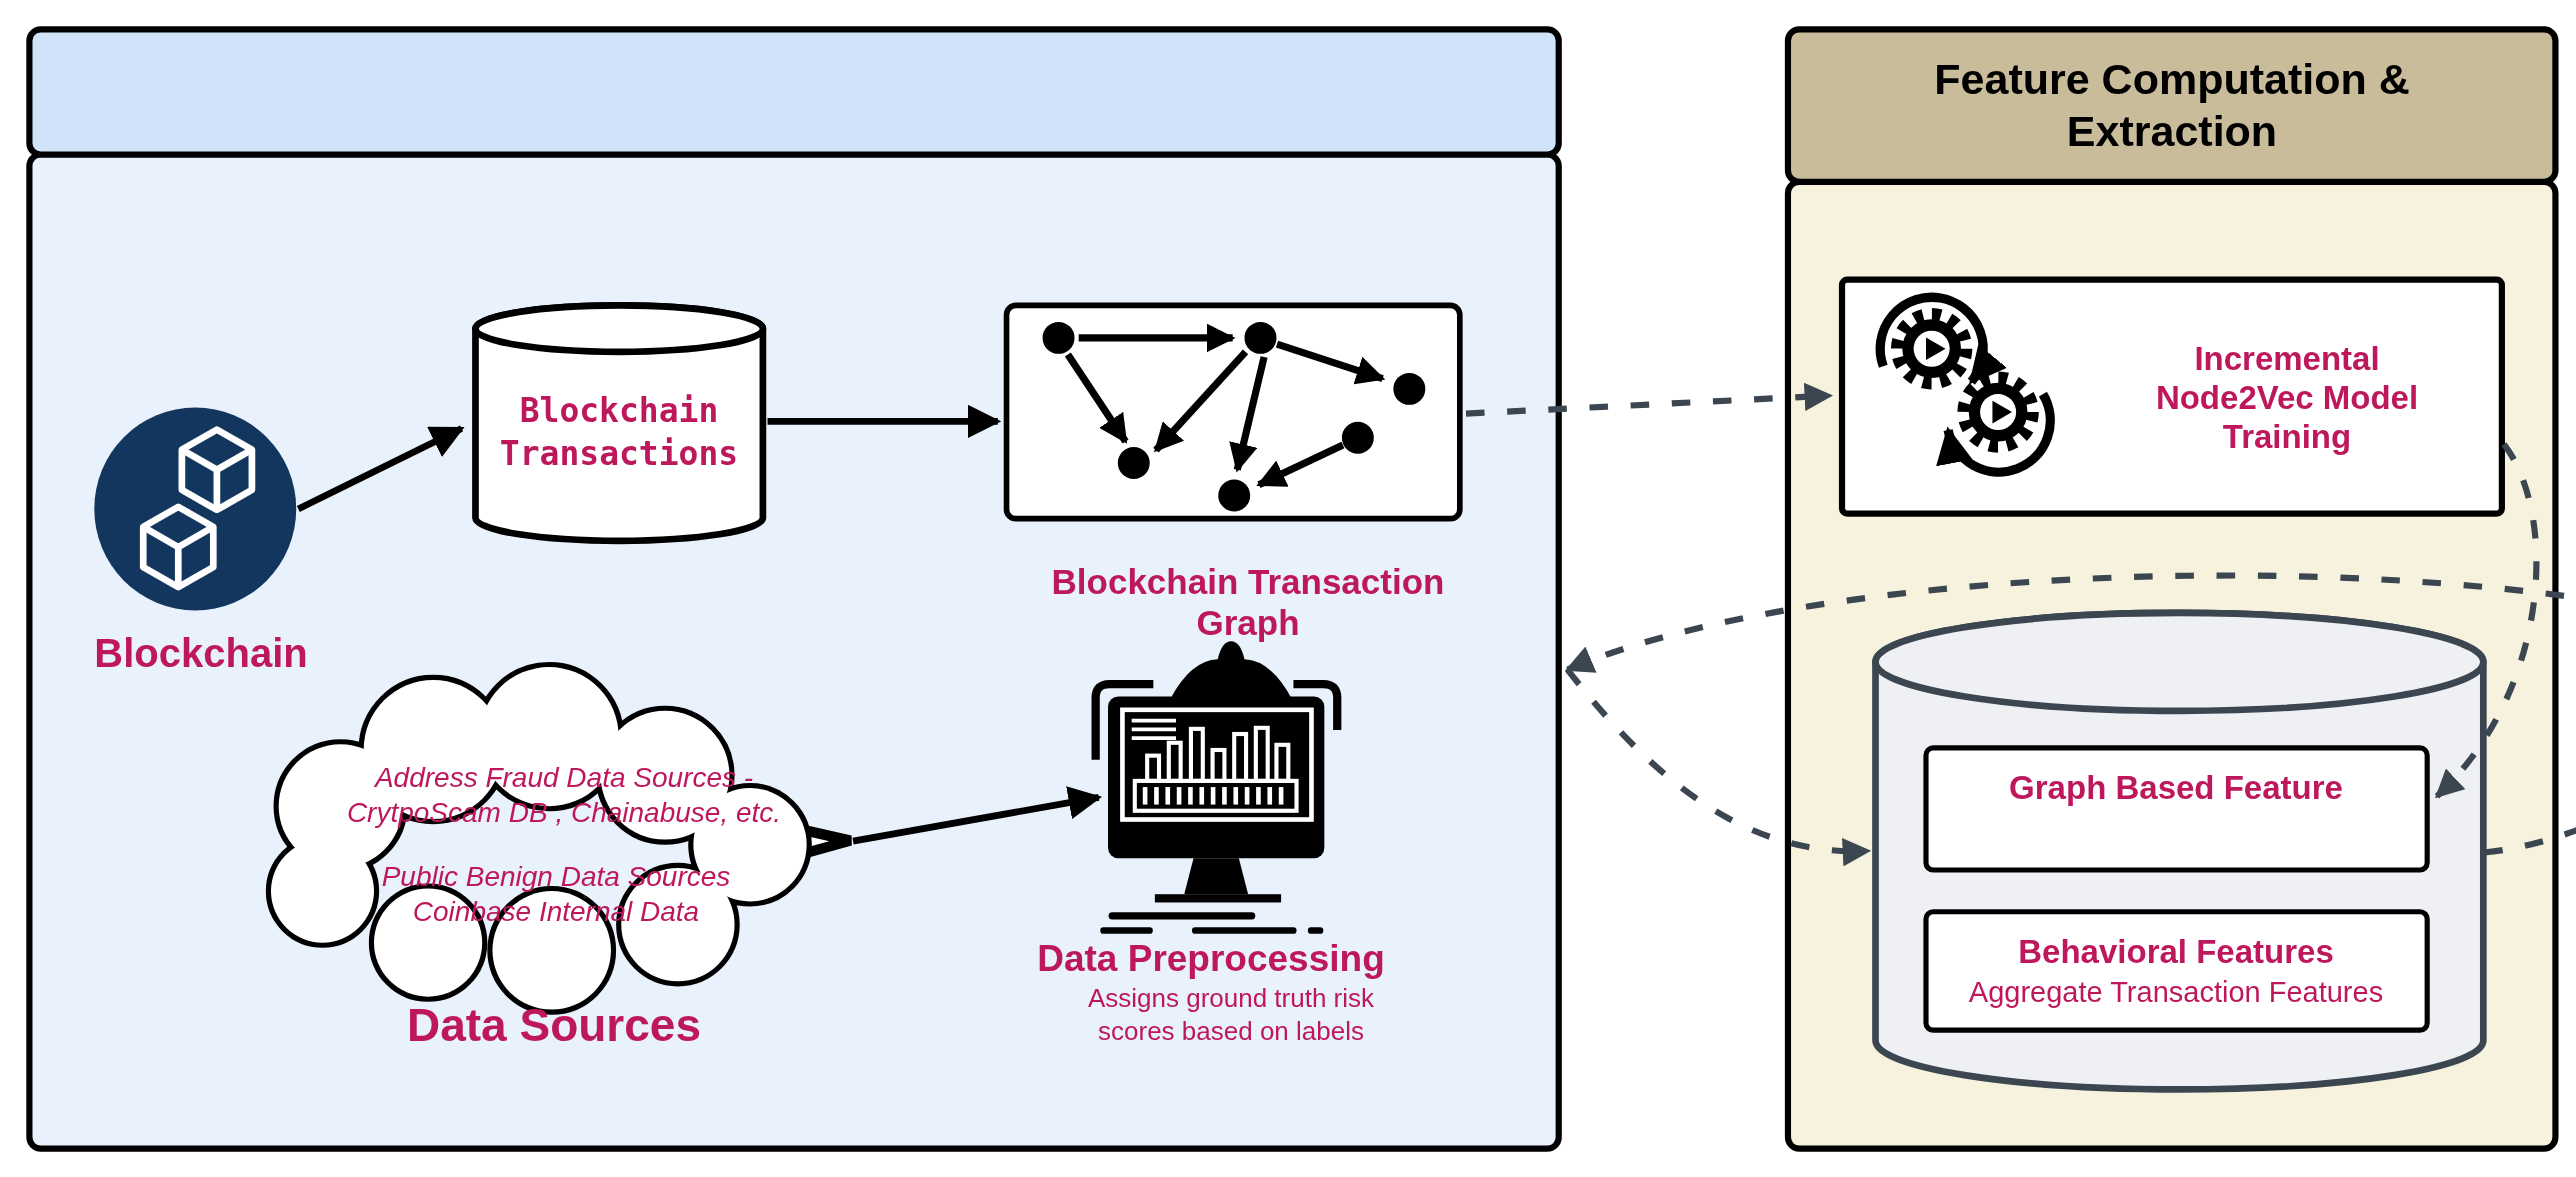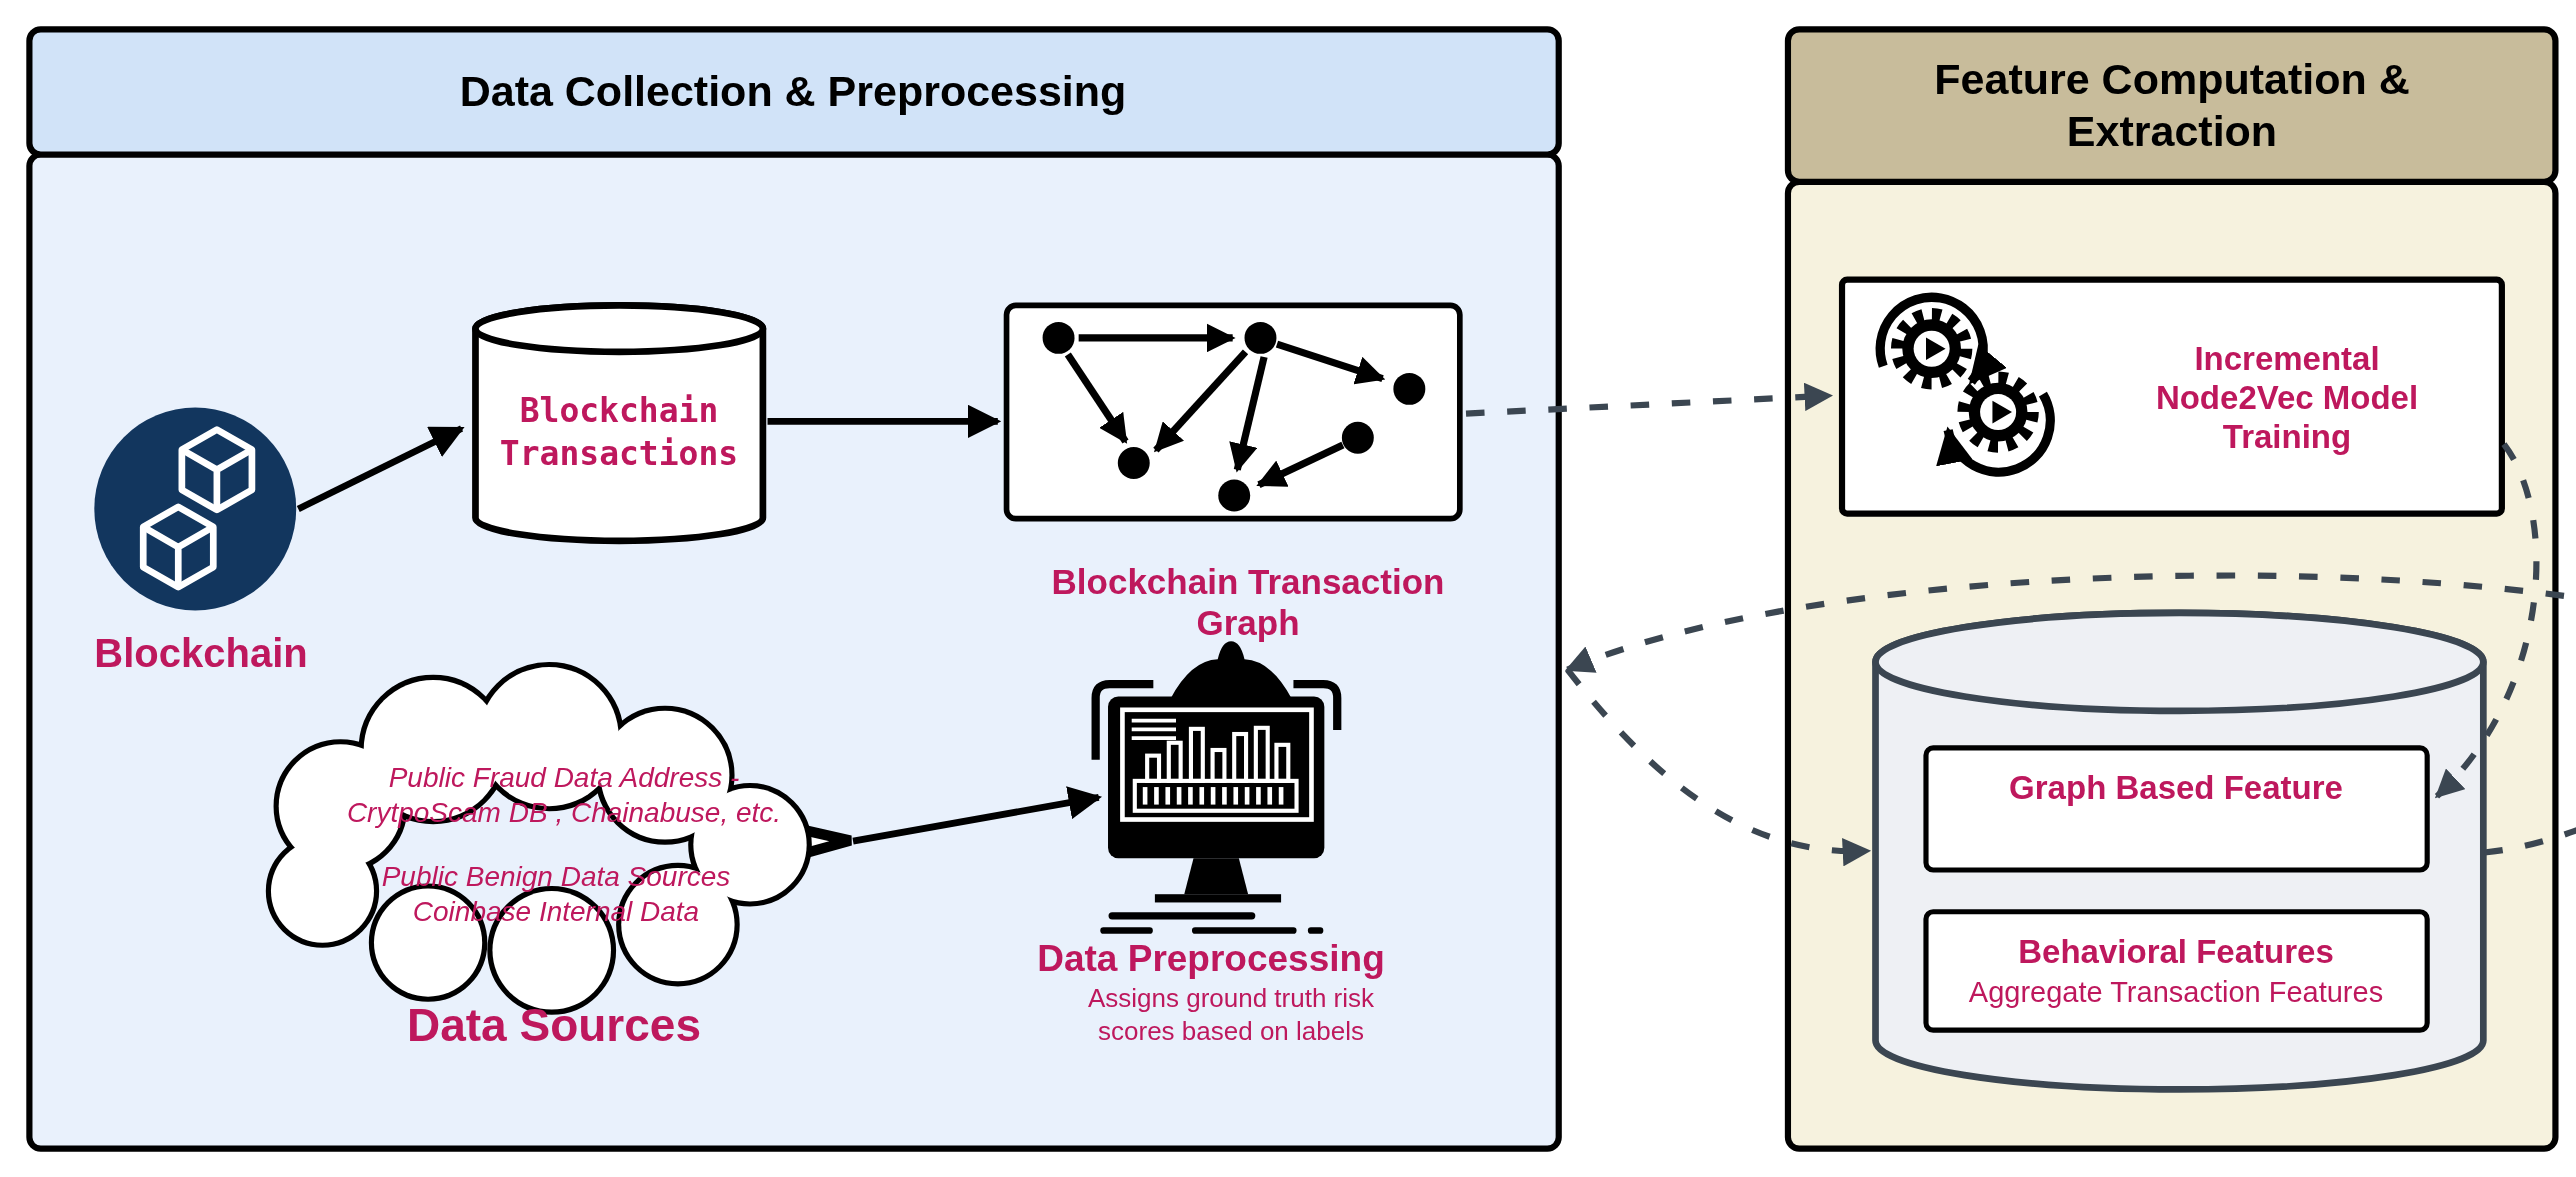--- a/index.html
+++ b/index.html
@@ -215,30 +215,29 @@
 
   <g stroke="#3b4651" stroke-width="12" fill="none" stroke-dasharray="36 44">
     <path d="M2845 803 L3552 768" marker-end="url(#ahs)"></path>
     <path d="M4860 862 C4965 1000 4950 1340 4730 1546" marker-end="url(#ahs)"></path>
     <path d="M3042 1300 C3600 1062 5000 1055 5508 1288" marker-start="url(#ahsr)" marker-end="url(#ahs)"></path>
     <path d="M3042 1300 C3240 1555 3420 1662 3626 1652" marker-end="url(#ahs)"></path>
     <path d="M4822 1655 C5080 1630 5360 1420 5500 1305"></path>
   </g>
 </svg>
 
-<div class="lbl hdr" style="left:793px;top:92px;">Data Collection &amp; Preprocessing</div>
 <div class="lbl hdr" style="left:2172px;top:106px;">Feature Computation &amp;
 Extraction</div>
 
 <div class="lbl b t78" style="left:201px;top:654px;">Blockchain</div>
 <div class="lbl mono" style="left:619px;top:433px;">Blockchain
 Transactions</div>
 <div class="lbl b t68" style="left:1248px;top:579px;margin-top:23px;">Blockchain Transaction
 Graph</div>
-<div class="lbl it" style="left:564px;top:796px;">Public Fraud Data Address -
+<div class="lbl it" style="left:564px;top:796px;">Address Fraud Data Sources -
 CrytpoScam DB , Chainabuse, etc.</div>
 <div class="lbl it" style="left:556px;top:895px;">Public Benign Data Sources
 Coinbase Internal Data</div>
 <div class="lbl b t74" style="left:554px;top:1025px;">Data Sources</div>
 <div class="lbl b t72" style="left:1211px;top:959px;">Data Preprocessing</div>
 <div class="lbl t50" style="left:1203px;top:1015px;margin-left:28px;">Assigns ground truth risk
 scores based on labels</div>
 
 <div class="lbl b t64" style="left:2287px;top:398px;">Incremental
 Node2Vec Model

